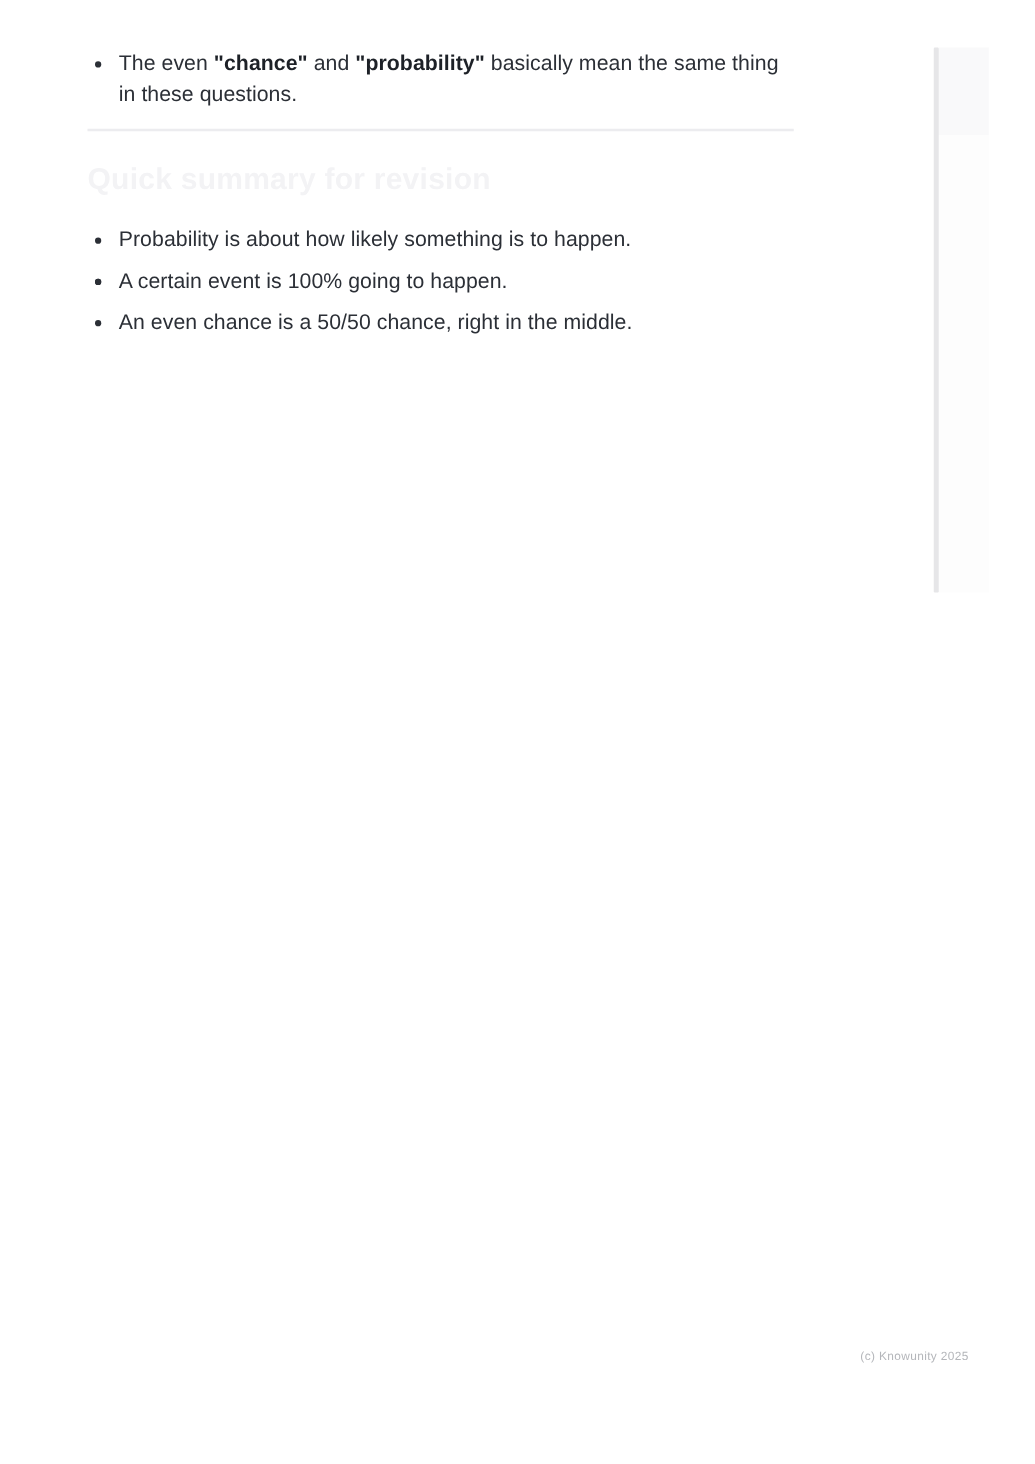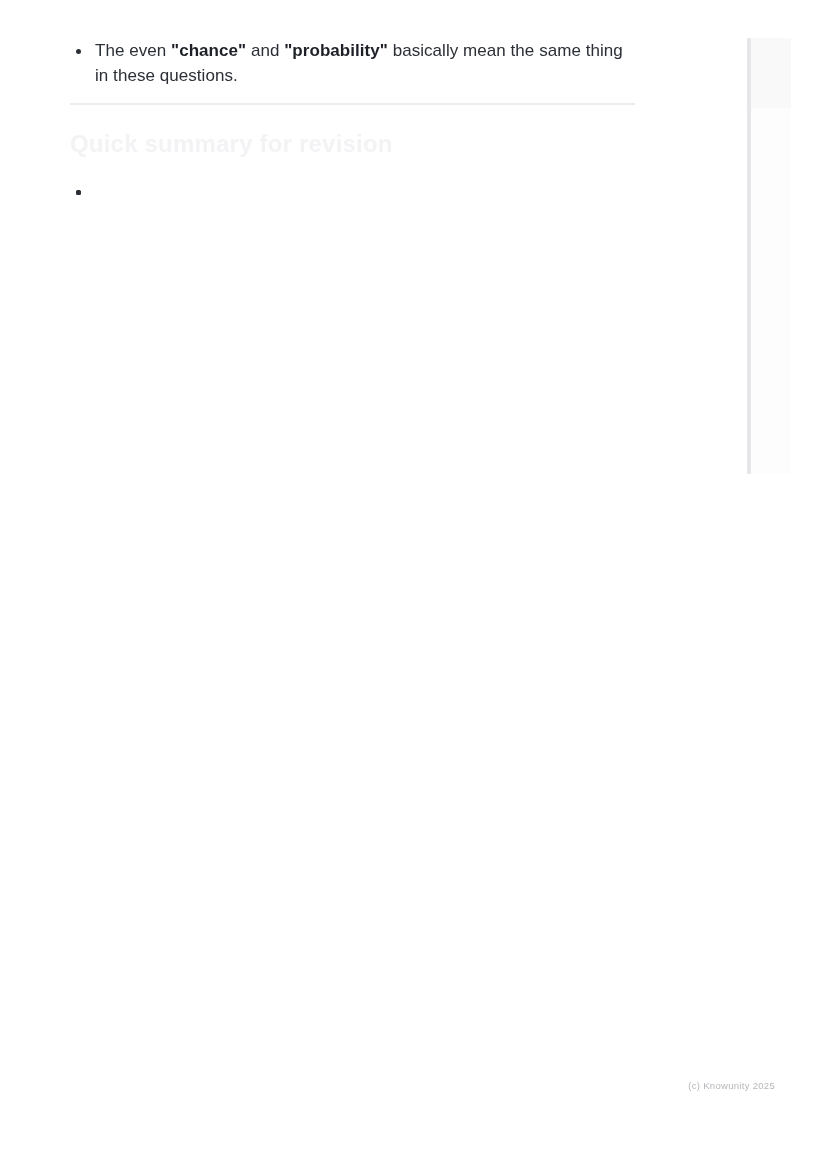--- a/index.html
+++ b/index.html
@@ -109,26 +109,32 @@
     </li>
   </ul>
 
   <hr class="divider">
 
   <h2 class="section-heading">Quick summary for revision</h2>
 
   <ul class="bullets summary-list">
     <li>
       <span class="bullet"></span>
+      <span>Probability is about how likely something is to happen.</span>
     </li>
     <li>
       <span class="bullet"></span>
     </li>
     <li>
       <span class="bullet"></span>
+      <span>A certain event is 100% going to happen.</span>
+    </li>
+    <li>
+      <span class="bullet"></span>
+      <span>An even chance is a 50/50 chance, right in the middle.</span>
     </li>
   </ul>
 </div>
 
 <div class="side-panel"></div>
 <div class="side-panel-top"></div>
 <div class="side-scrollbar"></div>
 
 <div class="footer">(c) Knowunity 2025</div>
 

